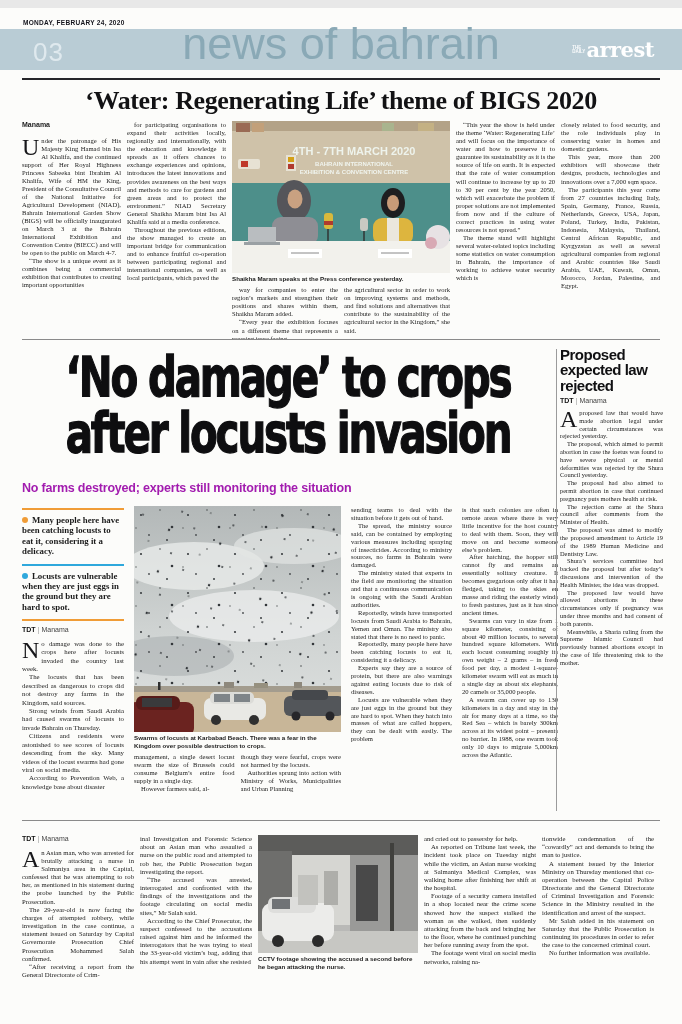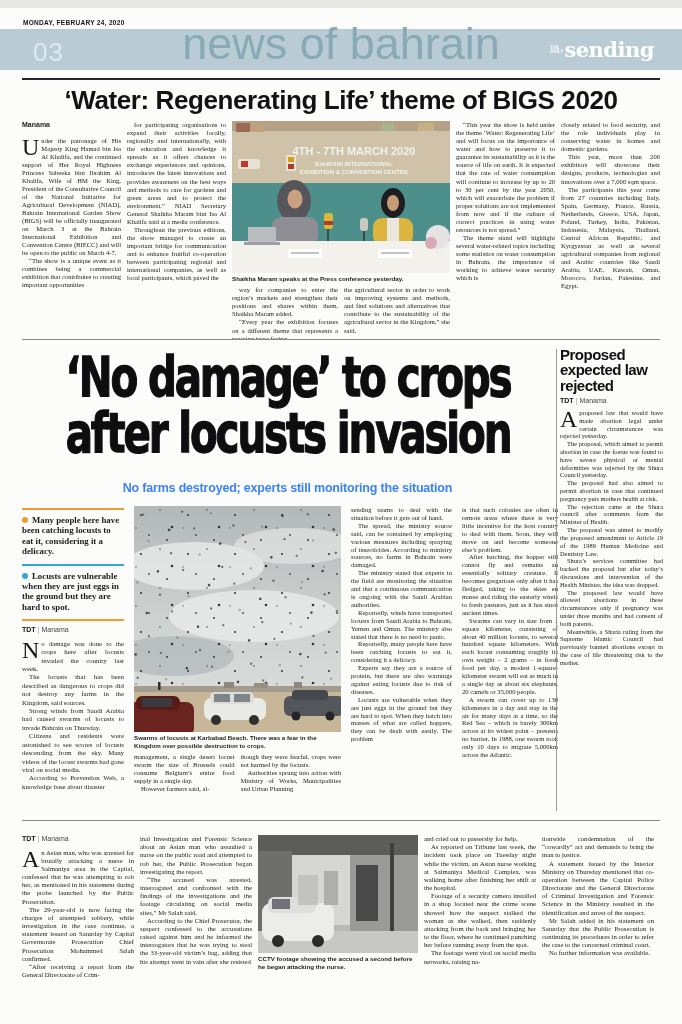--- a/index.html
+++ b/index.html
@@ -12,21 +12,21 @@
   .page-num{position:absolute;top:29px;left:33px;font:26px "Liberation Sans",sans-serif;color:#dfe9ee;letter-spacing:1px;}
   .masthead{position:absolute;top:13px;left:0;width:100%;text-align:center;
             font-family:Liberation Sans, sans-serif;font-weight:normal;font-size:45px;line-height:1;
             color:#8aa9b6;letter-spacing:0;}
   .logo{position:absolute;top:33px;right:28px;display:flex;align-items:center;color:#fff;}
   .logo-stack{display:flex;flex-direction:column;font:bold 4.5px "Liberation Sans",sans-serif;line-height:1.05;margin-right:1px;opacity:.95;}
   .logo-name{font-family:"DejaVu Serif",serif;font-weight:bold;font-size:21px;line-height:.9;letter-spacing:-.5px;}
   .rule-dark{position:absolute;top:70px;left:22px;right:22px;height:2px;background:#26262a;}
 
   
-  .headline-serif{font-family:Liberation Sans, sans-serif;font-weight:bold;text-align:center;color:#121214;letter-spacing:-.4px;}
+  .headline-serif{font-family:Liberation Serif, serif;font-weight:bold;text-align:center;color:#121214;letter-spacing:-.4px;}
   .byline{font-family:"Liberation Sans",sans-serif;font-size:7px;font-weight:bold;color:#111;margin:0 0 5px 0;}
   .byline .sep{color:#9a9a9a;font-weight:normal;padding:0 2px;}
   .byline .loc{font-weight:normal;color:#444;}
   .dateline{font-family:"Liberation Sans",sans-serif;font-size:7px;font-weight:bold;margin-bottom:7px;}
   .cols{display:flex;gap:6px;}
   .col{overflow:hidden;}
   .plist p, p.para{margin:0;text-indent:7px;text-align:justify;}
   p.lead{text-indent:0;text-align:justify;margin:0;}
   .noindent-first p:first-child{text-indent:0;}
   .dropcap{float:left;font-size:24px;line-height:18px;padding:1px 2px 0 0;color:#17171a;}
@@ -47,21 +47,21 @@
   
   .art-locusts{position:absolute;top:337px;left:22px;width:646px;display:flex;}
   .loc-main{width:531px;flex:none;}
   .big-head{position:relative;height:118px;}
   .big-line{position:absolute;left:50%;white-space:nowrap;
             font-family:"DejaVu Sans","Liberation Sans",sans-serif;font-weight:bold;color:#0e0e10;
             font-size:46px;letter-spacing:-2.5px;-webkit-text-stroke:1.1px #0e0e10;
             transform:translateX(-50%) scale(.88,1.18);transform-origin:center top;}
   .big-line.l1{top:0;}
   .big-line.l2{top:56px;}
-  .loc-subtitle{margin-top:18px;text-align:center;font:bold 12.5px "Liberation Sans",sans-serif;color:#3b82f6;letter-spacing:-.2px;}
+  .loc-subtitle{margin-top:18px;text-align:left;font:bold 12.5px "Liberation Sans",sans-serif;color:#a21caf;letter-spacing:-.2px;}
   .loc-row{display:flex;gap:10px;margin-top:11px;height:318px;}
   .loc-left{width:102px;flex:none;font-size:6.8px;line-height:1.24;}
   .crule{height:2px;margin:2px 0 5px 0;}
   .bullet{font-weight:bold;font-size:8.8px;line-height:1.18;margin:0 0 7px 0;text-align:left;}
   .dot{display:inline-block;width:6px;height:6px;border-radius:50%;margin-right:4px;}
   .loc-photo{width:207px;flex:none;}
   .loc-sub{display:flex;gap:6px;margin-top:1px;}
   .loc-sub .col{flex:1;font-size:6.6px;line-height:1.2;}
   .loc-c3{width:101px;flex:none;font-size:6.6px;line-height:1.2;}
   .loc-c4{width:96px;flex:none;font-size:6.6px;line-height:1.2;}
@@ -88,21 +88,21 @@
 
   <div class="date-line">MONDAY, FEBRUARY 24, 2020</div>
   <div class="band"></div>
   <div class="page-num">03</div>
   <div class="masthead">news of bahrain</div>
   <div class="logo">
     <span class="logo-stack">
       <span>THE</span>
       <span>DAILY</span>
     </span>
-    <span class="logo-name">sending</span>
+    <span class="logo-name">arrest</span>
   </div>
   <div class="rule-dark"></div>
 
   <section class="art-water">
     <h1 class="headline-serif">‘Water: Regenerating Life’ theme of BIGS 2020</h1>
     <div class="cols">
       <div class="col w-col">
         <div class="dateline">Manama</div>
         <p class="lead"><span class="dropcap">U</span><span>nder the patronage of His Majesty King Hamad bin Isa Al Khalifa, and the continued support of Her Royal Highness Princess Sabeeka bint Ibrahim Al Khalifa, Wife of HM the King, President of the Consultative Council of the National Initiative for Agricultural Development (NIAD), Bahrain International Garden Show (BIGS) will be officially inaugurated on March 3 at the Bahrain International Exhibition and Convention Centre (BIECC) and will be open to the public on March 4-7.</span></p>
         <div class="plist">

